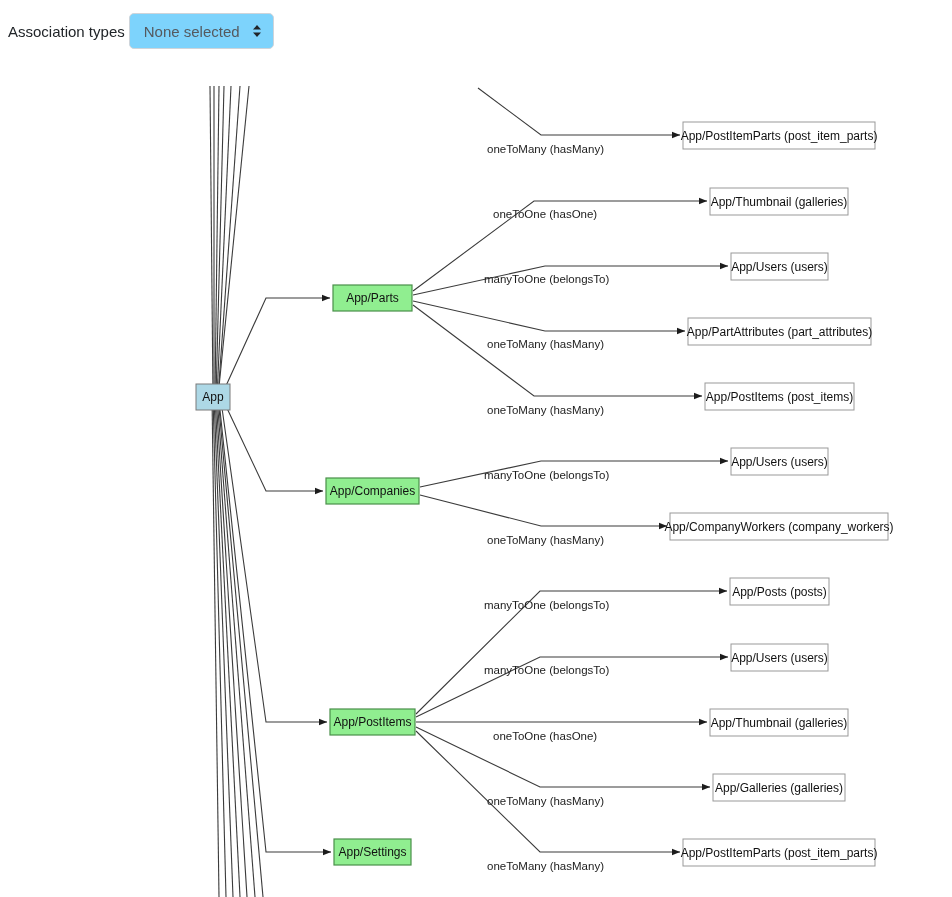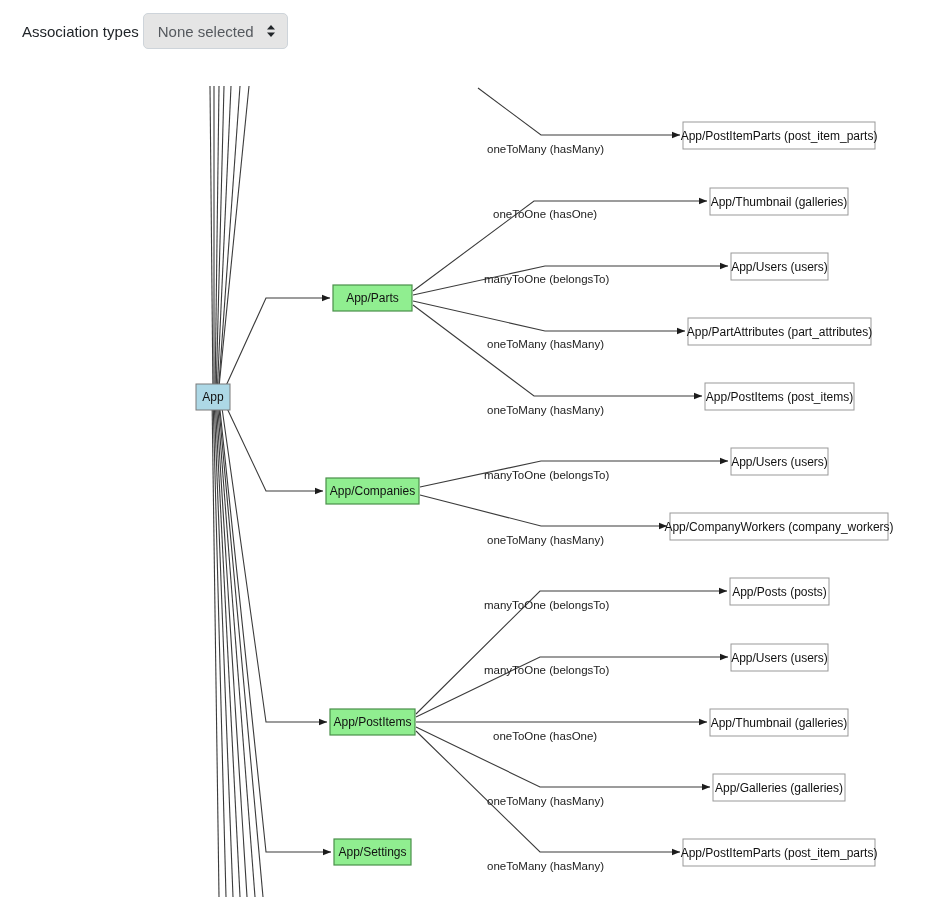--- a/index.html
+++ b/index.html
@@ -18,36 +18,36 @@
 
   
   .toolbar {
     position: absolute;
     left: 0;
     top: 0;
     width: 952px;
     height: 62px;
     display: flex;
     align-items: center;
-    padding-left: 22px;
+    padding-left: 8px;
     box-sizing: border-box;
   }
   .toolbar-label {
     font-size: 15px;
     color: #212529;
     line-height: 1;
     white-space: nowrap;
   }
   .select-box {
     margin-left: 4px;
     height: 36px;
     min-width: 140px;
     border: 1px solid #ced4da;
     border-radius: 5px;
-    background: #e5e5e5;
+    background: #7dd3fc;
     display: flex;
     align-items: center;
     justify-content: space-between;
     padding: 0 11px 0 14px;
     box-sizing: border-box;
     cursor: pointer;
   }
   .select-value {
     font-size: 15px;
     color: #55595e;

